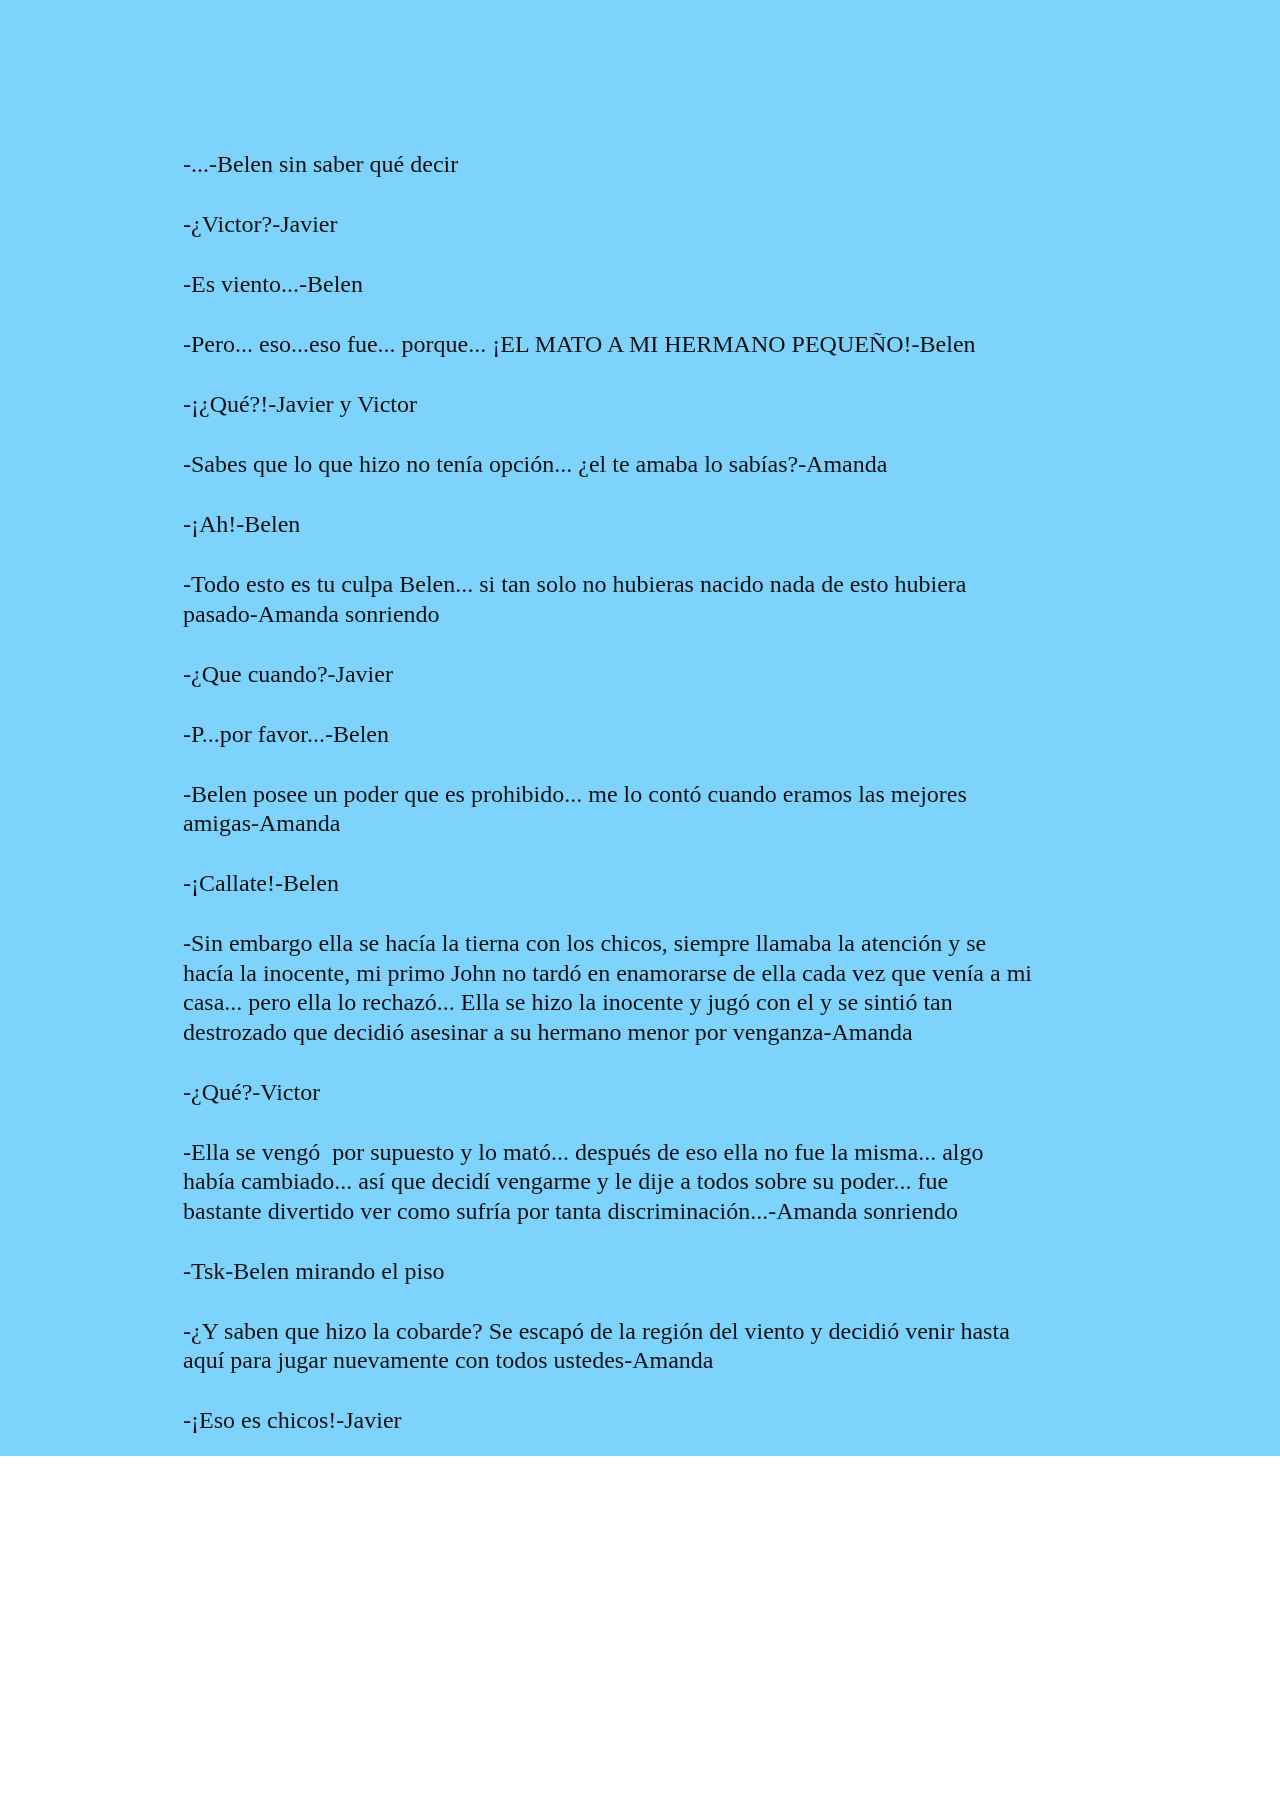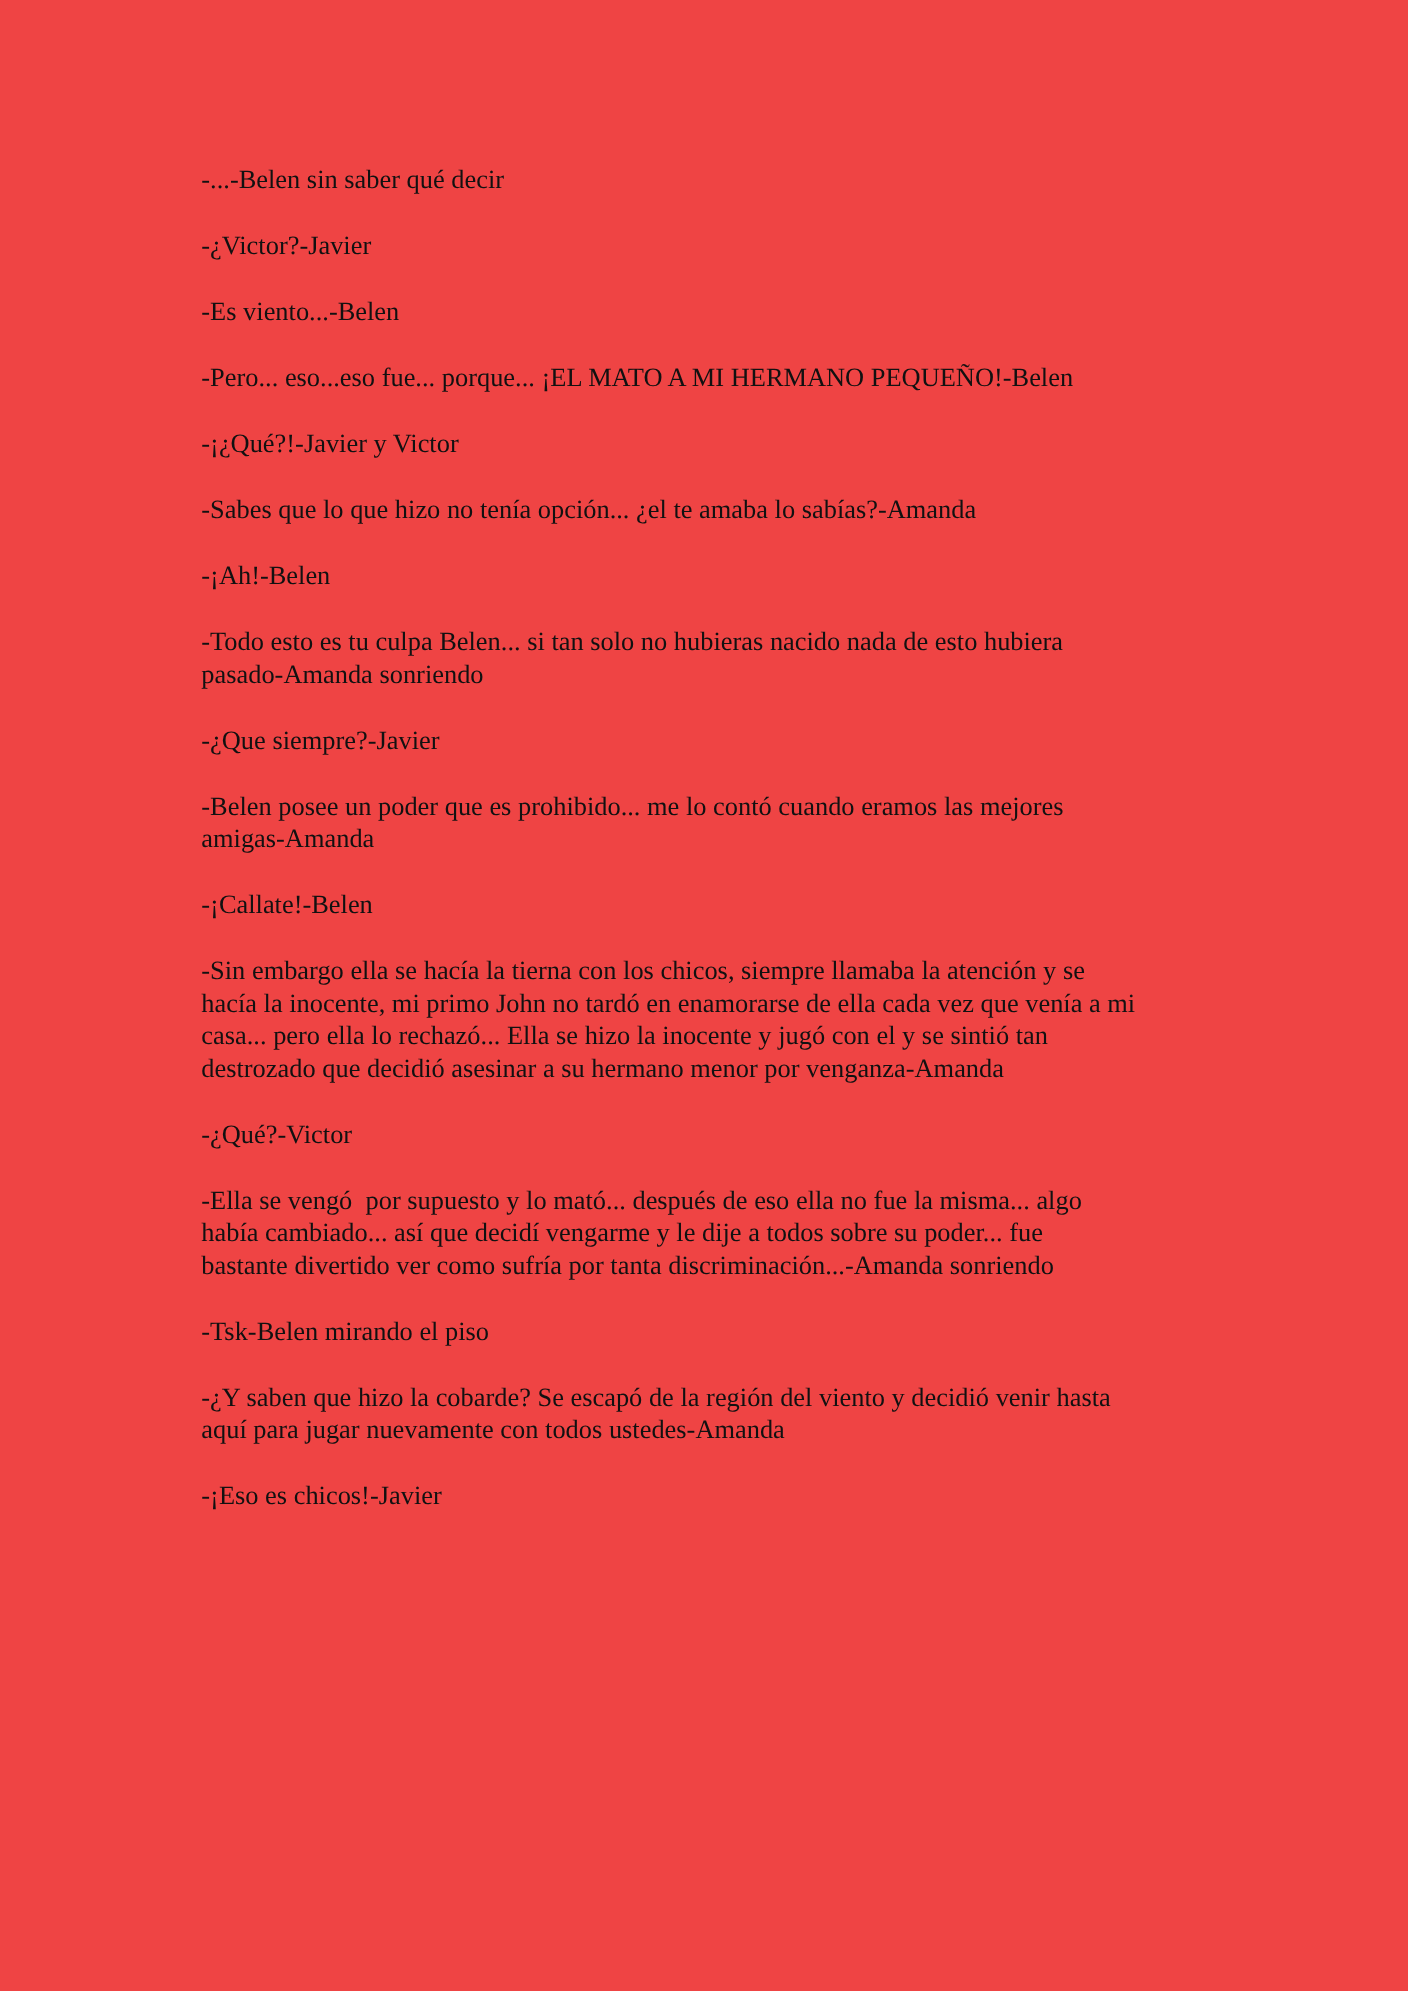--- a/index.html
+++ b/index.html
@@ -11,22 +11,22 @@
       width: 1280px;
       height: 1810px;
       position: relative;
       overflow: hidden;
     }
     .page {
       position: absolute;
       left: 0;
       top: 0;
       width: 1280px;
-      height: 1810px;
-      background: #ef4444;
+      height: 1456px;
+      background: #7dd3fc;
     }
     .content {
       position: absolute;
       left: 183px;
       top: 150px;
       width: 920px;
       font-family: "Liberation Serif", "DejaVu Serif", serif;
       font-size: 24px;
       line-height: 29.5px;
       color: #111111;
@@ -44,21 +44,22 @@
   <div class="content">
     <p class="para">-...-Belen sin saber qué decir</p>
     <p class="para">-¿Victor?-Javier</p>
     <p class="para">-Es viento...-Belen</p>
     <p class="para">-Pero... eso...eso fue... porque... ¡EL MATO A MI HERMANO PEQUEÑO!-Belen</p>
     <p class="para">-¡¿Qué?!-Javier y Victor</p>
     <p class="para">-Sabes que lo que hizo no tenía opción... ¿el te amaba lo sabías?-Amanda</p>
     <p class="para">-¡Ah!-Belen</p>
     <p class="para">-Todo esto es tu culpa Belen... si tan solo no hubieras nacido nada de esto hubiera
 pasado-Amanda sonriendo</p>
-    <p class="para">-¿Que siempre?-Javier</p>
+    <p class="para">-¿Que cuando?-Javier</p>
+    <p class="para">-P...por favor...-Belen</p>
     <p class="para">-Belen posee un poder que es prohibido... me lo contó cuando eramos las mejores
 amigas-Amanda</p>
     <p class="para">-¡Callate!-Belen</p>
     <p class="para">-Sin embargo ella se hacía la tierna con los chicos, siempre llamaba la atención y se
 hacía la inocente, mi primo John no tardó en enamorarse de ella cada vez que venía a mi
 casa... pero ella lo rechazó... Ella se hizo la inocente y jugó con el y se sintió tan
 destrozado que decidió asesinar a su hermano menor por venganza-Amanda</p>
     <p class="para">-¿Qué?-Victor</p>
     <p class="para">-Ella se vengó  por supuesto y lo mató... después de eso ella no fue la misma... algo
 había cambiado... así que decidí vengarme y le dije a todos sobre su poder... fue

